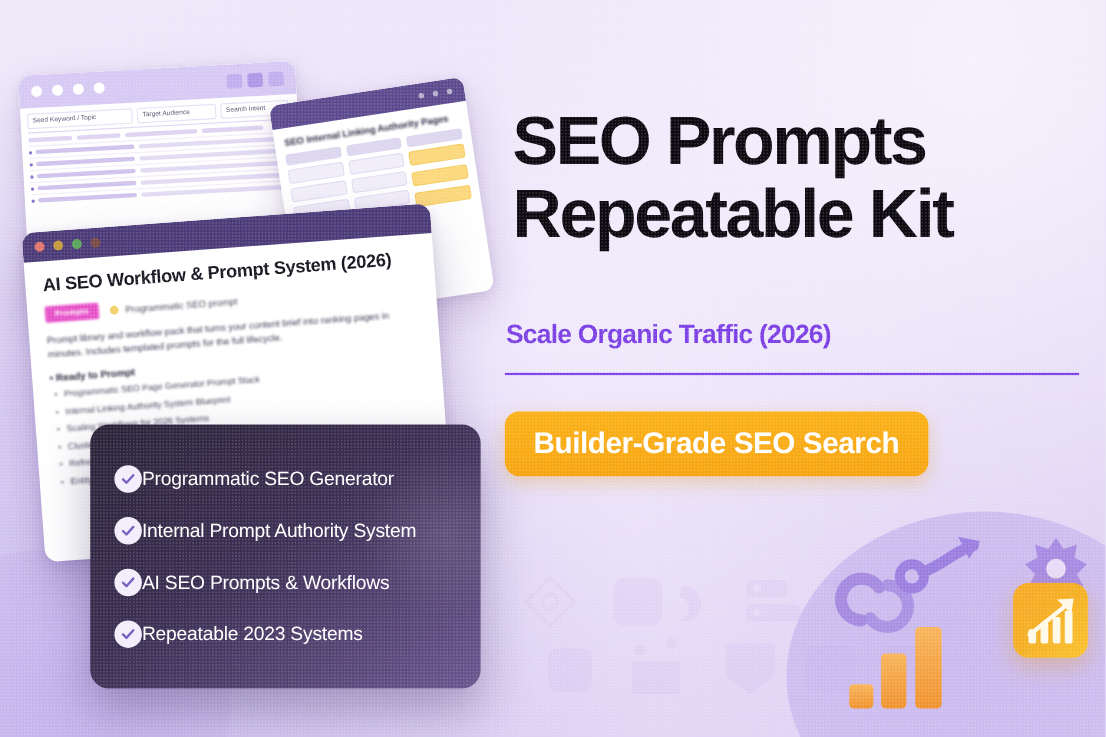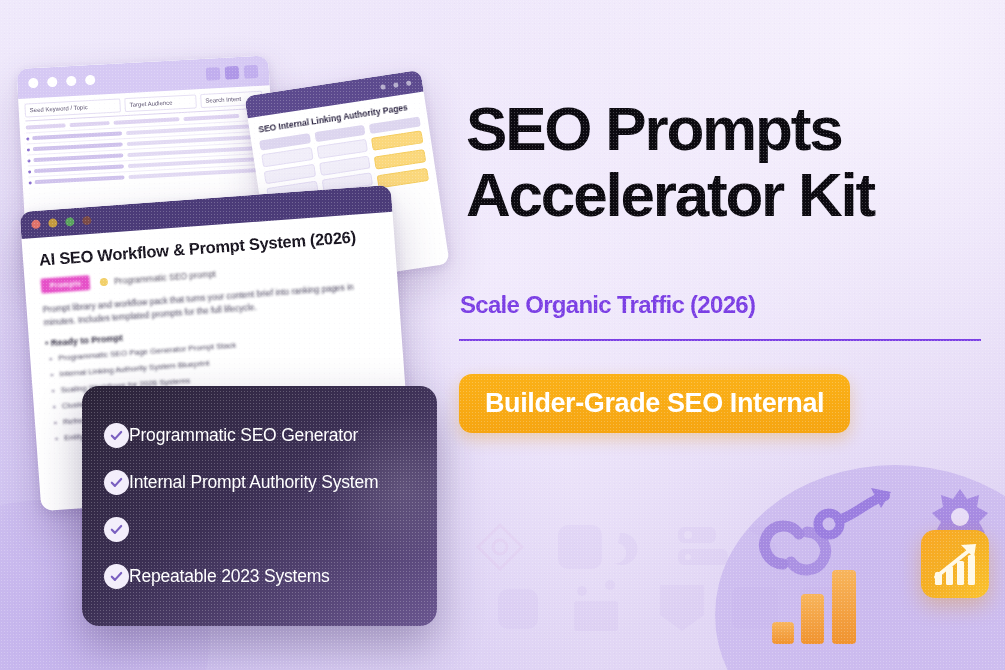--- a/index.html
+++ b/index.html
@@ -541,40 +541,41 @@
           </svg>
       </span>
       <span class="feat-label">Internal Prompt Authority System</span>
     </div>
     <div class="feat-item">
       <span class="check">
         <svg width="15" height="15" viewBox="0 0 24 24">
             <path d="M4.5 12.4l5 5 10-11" fill="none" stroke="#7a5fc0" stroke-width="3.4" stroke-linecap="round" stroke-linejoin="round"></path>
           </svg>
       </span>
+      <span class="feat-label">AI SEO Prompts &amp; Workflows</span>
     </div>
     <div class="feat-item">
       <span class="check">
         <svg width="15" height="15" viewBox="0 0 24 24">
             <path d="M4.5 12.4l5 5 10-11" fill="none" stroke="#7a5fc0" stroke-width="3.4" stroke-linecap="round" stroke-linejoin="round"></path>
           </svg>
       </span>
       <span class="feat-label">Repeatable 2023 Systems</span>
     </div>
   </div>
 
   <div id="headline">
     <div class="h-line">SEO Prompts</div>
-    <div class="h-line">Accelerator Kit</div>
+    <div class="h-line">Repeatable Kit</div>
   </div>
   <div id="subtitle">Scale Organic Traffic (2026)</div>
   <div id="sub-underline"></div>
 
   <div id="badge">
-    <span class="badge-text">Builder-Grade SEO Internal</span>
+    <span class="badge-text">Builder-Grade SEO Search</span>
   </div>
 
   <div id="deco">
 
     <svg style="left:-22px; bottom:80px;" width="86" height="86" viewBox="0 0 86 86">
       <g fill="none" stroke="#a58ae0" stroke-width="11" stroke-linecap="round">
         <path d="M46 30 a19 19 0 1 0 -16 30"></path>
         <path d="M38 58 a19 19 0 1 0 16 -30" opacity=".85"></path>
       </g>
     </svg>

